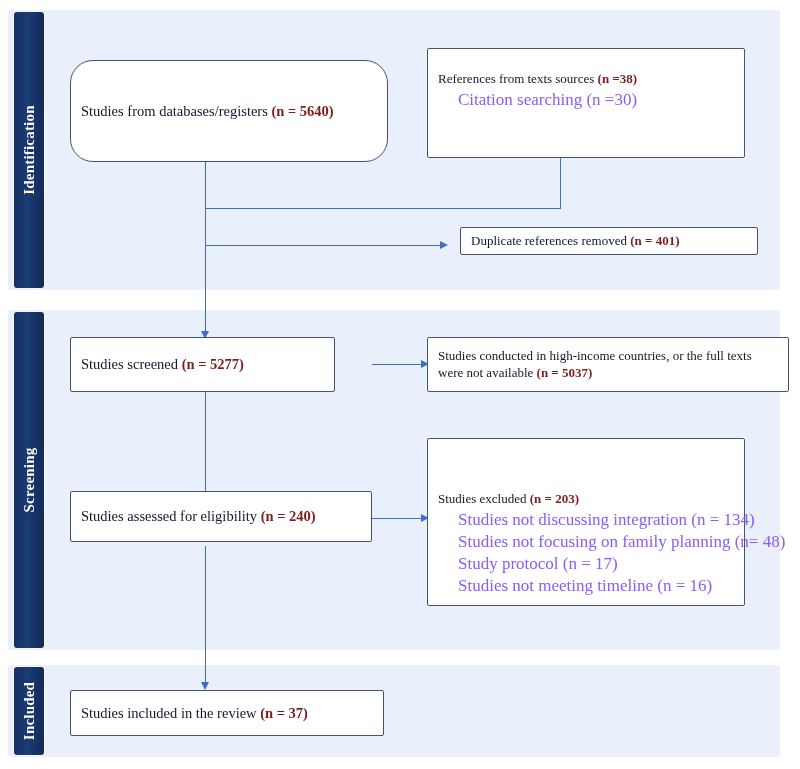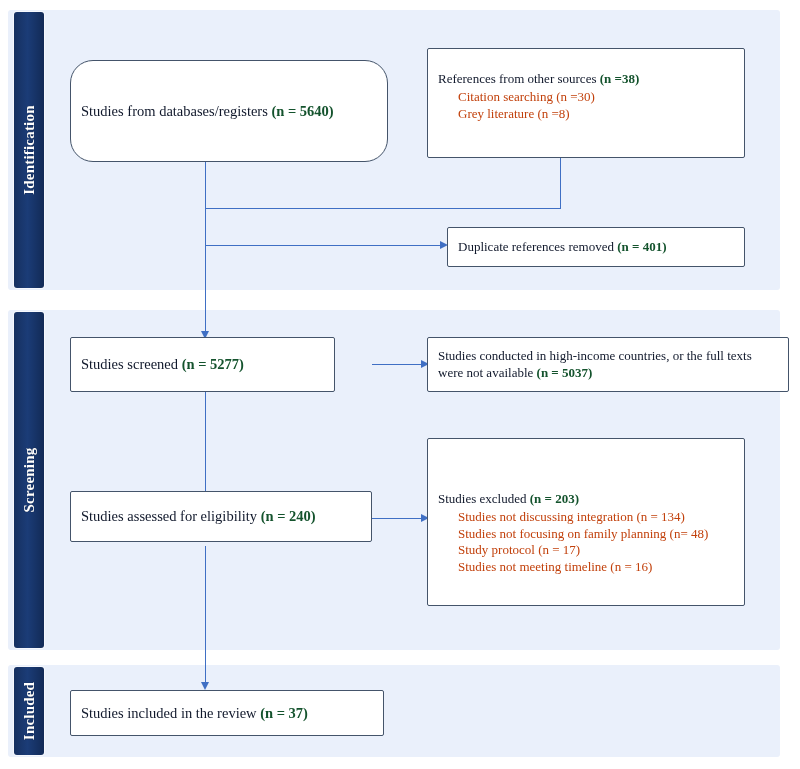--- a/index.html
+++ b/index.html
@@ -69,27 +69,27 @@
     line-height: 1.28;
     color: #10182b;
   }
   .box-text.small {
     font-size: 13px;
   }
   .sub-list {
     margin: 1px 0 0 0;
     padding: 0 10px 0 30px;
     list-style: none;
-    font-size: 13px;
+    font-size: 17px;
     line-height: 1.3;
-    color: #c2410c;
+    color: #8b5cf6;
   }
   .sub-list li { white-space: nowrap; }
   .n {
-    color: #14532d;
+    color: #7f1d1d;
     font-weight: bold;
     margin-top: 8px;
   }
 
   
   .vline {
     position: absolute;
     width: 0;
     border-left: 1.6px solid #3f6fc4;
   }
@@ -154,29 +154,28 @@
   <div class="arrow-down" style="left:200.5px; top:682px;"></div>
 
   <div class="box" style="left:70px; top:60px; width:318px; height:102px;border-radius:23px;">
     <div class="box-text">
       <span>Studies from databases/registers </span><span class="n">(n = 5640)</span>
     </div>
   </div>
 
   <div class="box align-top" style="left:427px; top:48px; width:318px; height:110px; padding-top:22px;">
     <div class="box-text small">
-      <span>References from other sources </span><span class="n">(n =38)</span>
+      <span>References from texts sources </span><span class="n">(n =38)</span>
     </div>
     <ul class="sub-list">
       <li>Citation searching (n =30)</li>
-      <li>Grey literature (n =8)</li>
     </ul>
   </div>
 
-  <div class="box" style="left:447px; top:227px; width:298px; height:40px;">
+  <div class="box" style="left:460px; top:227px; width:298px; height:28px;">
     <div class="box-text small">
       <span>Duplicate references removed </span><span class="n">(n = 401)</span>
     </div>
   </div>
 
   <div class="box" style="left:70px; top:337px; width:265px; height:55px;">
     <div class="box-text">
       <span>Studies screened </span><span class="n">(n = 5277)</span>
     </div>
   </div>

